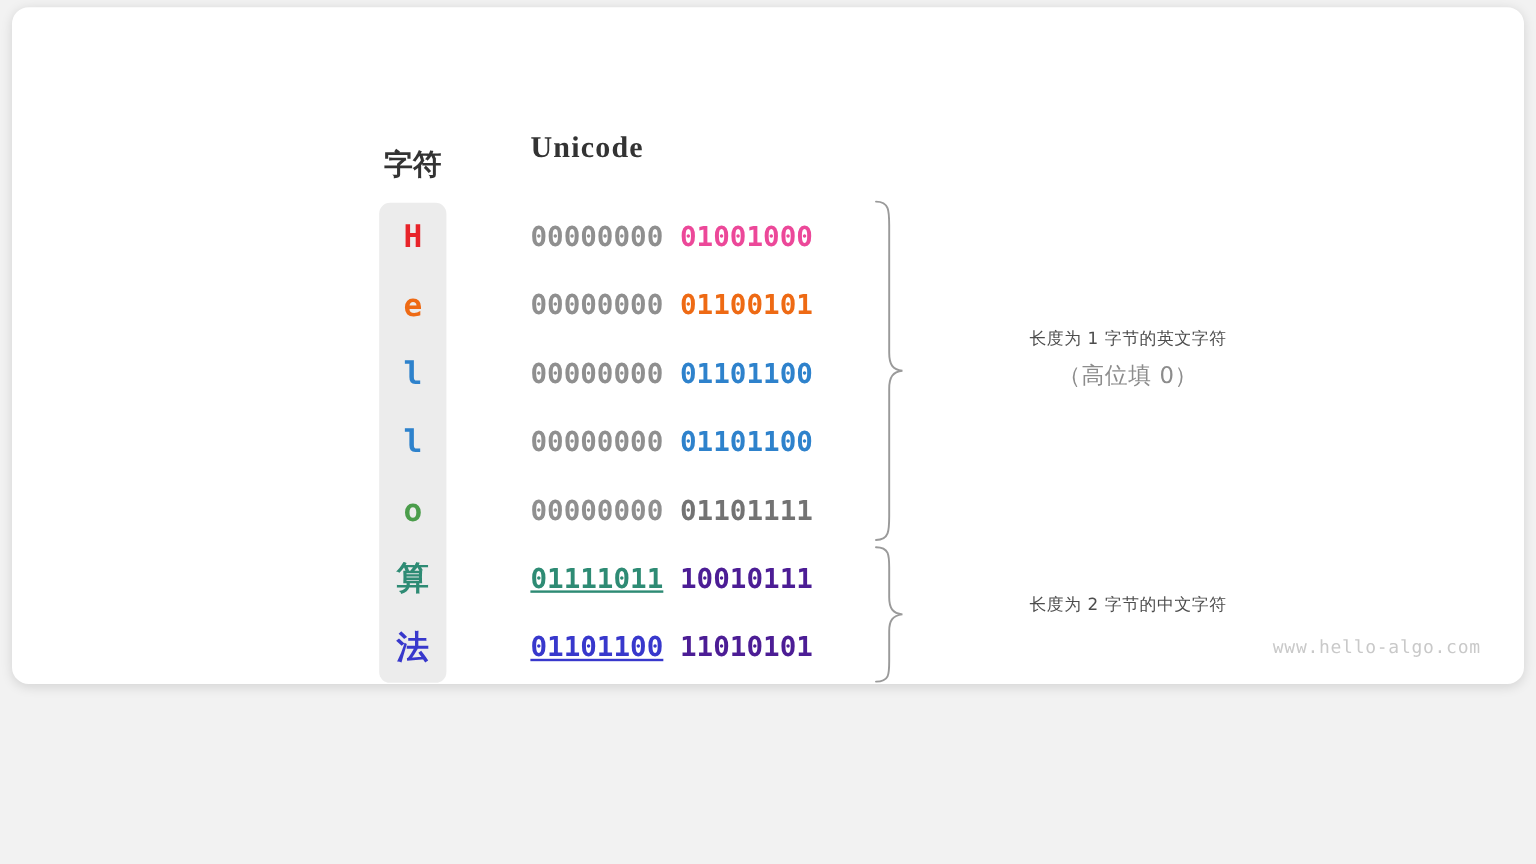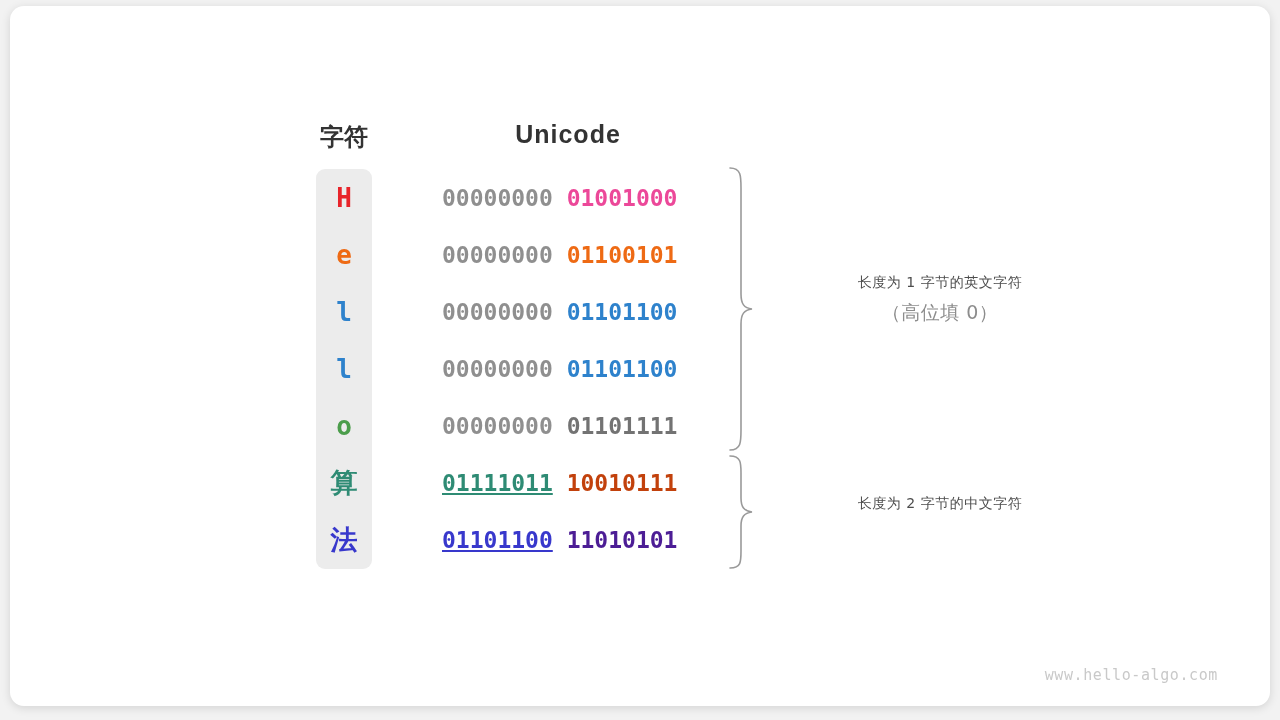--- a/index.html
+++ b/index.html
@@ -11,21 +11,21 @@
     height: 720px;
     background: #f2f2f2;
     font-family: "Liberation Sans", "DejaVu Sans", sans-serif;
     overflow: hidden;
   }
   #canvas {
     position: absolute;
     left: 10px;
     top: 6px;
     width: 1260px;
-    height: 700px;
+    height: 564px;
     background: #ffffff;
     border-radius: 14px;
     box-shadow: 0 2px 10px rgba(0,0,0,0.13);
     overflow: hidden;
   }
 
   
   .col-head {
     position: absolute;
     font-weight: bold;
@@ -35,25 +35,25 @@
   #head-char {
     left: 306px;
     top: 115px;
     width: 56px;
     text-align: center;
     font-size: 24px;
     font-family: "Liberation Sans", "DejaVu Sans", sans-serif;
   }
   #head-unicode {
     left: 432px;
-    top: 114px;
+    top: 104px;
     width: 252px;
-    text-align: center;
+    text-align: left;
     font-size: 25px;
-    font-family: Liberation Sans, sans-serif;
+    font-family: Liberation Serif, serif;
     letter-spacing: 1px;
   }
 
   
   #char-card {
     position: absolute;
     left: 306px;
     top: 163px;
     width: 56px;
     height: 400px;
@@ -121,21 +121,21 @@
   .anno-sub {
     font-size: 19px;
     color: #8c8c8c;
     letter-spacing: 0.5px;
     margin-top: 8px;
   }
 
   
   #watermark {
     position: absolute;
-    right: 52px;
+    right: 36px;
     bottom: 22px;
     font-size: 15px;
     color: #c9c9c9;
     font-family: "DejaVu Sans Mono", "Liberation Mono", monospace;
     letter-spacing: 0.6px;
   }
 </style>
 </head>
 <body>
 
@@ -151,21 +151,21 @@
       <div class="bin-row" style="top: 177px;"><span class="bin-hi">00000000</span> <span class="bin-lo" style="color: #ec4899;">01001000</span></div>
       <div class="char-cell" style="top: 234px; color: rgb(238, 106, 20);">e</div>
       <div class="bin-row" style="top: 234px;"><span class="bin-hi">00000000</span> <span class="bin-lo" style="color: rgb(238, 106, 20);">01100101</span></div>
       <div class="char-cell" style="top: 291px; color: rgb(46, 130, 204);">l</div>
       <div class="bin-row" style="top: 291px;"><span class="bin-hi">00000000</span> <span class="bin-lo" style="color: rgb(46, 130, 204);">01101100</span></div>
       <div class="char-cell" style="top: 348px; color: rgb(46, 130, 204);">l</div>
       <div class="bin-row" style="top: 348px;"><span class="bin-hi">00000000</span> <span class="bin-lo" style="color: rgb(46, 130, 204);">01101100</span></div>
       <div class="char-cell" style="top: 405px; color: rgb(75, 157, 75);">o</div>
       <div class="bin-row" style="top: 405px;"><span class="bin-hi">00000000</span> <span class="bin-lo" style="color: #737373;">01101111</span></div>
       <div class="char-cell cjk" style="top: 462px; color: rgb(46, 139, 116);">算</div>
-      <div class="bin-row" style="top: 462px;"><span class="bin-hi emph" style="color: rgb(46, 139, 116);">01111011</span> <span class="bin-lo" style="color: #c2410c;">10010111</span></div>
+      <div class="bin-row" style="top: 462px;"><span class="bin-hi emph" style="color: rgb(46, 139, 116);">01111011</span> <span class="bin-lo" style="color: #4c1d95;">10010111</span></div>
       <div class="char-cell cjk" style="top: 519px; color: rgb(56, 56, 204);">法</div>
       <div class="bin-row" style="top: 519px;"><span class="bin-hi emph" style="color: rgb(56, 56, 204);">01101100</span> <span class="bin-lo" style="color: #4c1d95;">11010101</span></div>
     </div>
 
   <svg class="brace" id="brace-1" style="left:718px; top:160px;" width="32" height="286" viewBox="0 0 32 286">
     <path d="M2,2 C13,2 13,10 13,22 L13,128 C13,138 16,142 24,143 C16,144 13,148 13,158 L13,264 C13,276 13,284 2,284" fill="none" stroke="#9a9a9a" stroke-width="1.6" stroke-linecap="round"></path>
   </svg>
 
   <svg class="brace" id="brace-2" style="left:718px; top:448px;" width="32" height="118" viewBox="0 0 32 118">
     <path d="M2,2 C13,2 13,9 13,19 L13,44 C13,53 16,57 24,58 C16,59 13,63 13,72 L13,97 C13,108 13,114 2,114" fill="none" stroke="#9a9a9a" stroke-width="1.6" stroke-linecap="round"></path>

